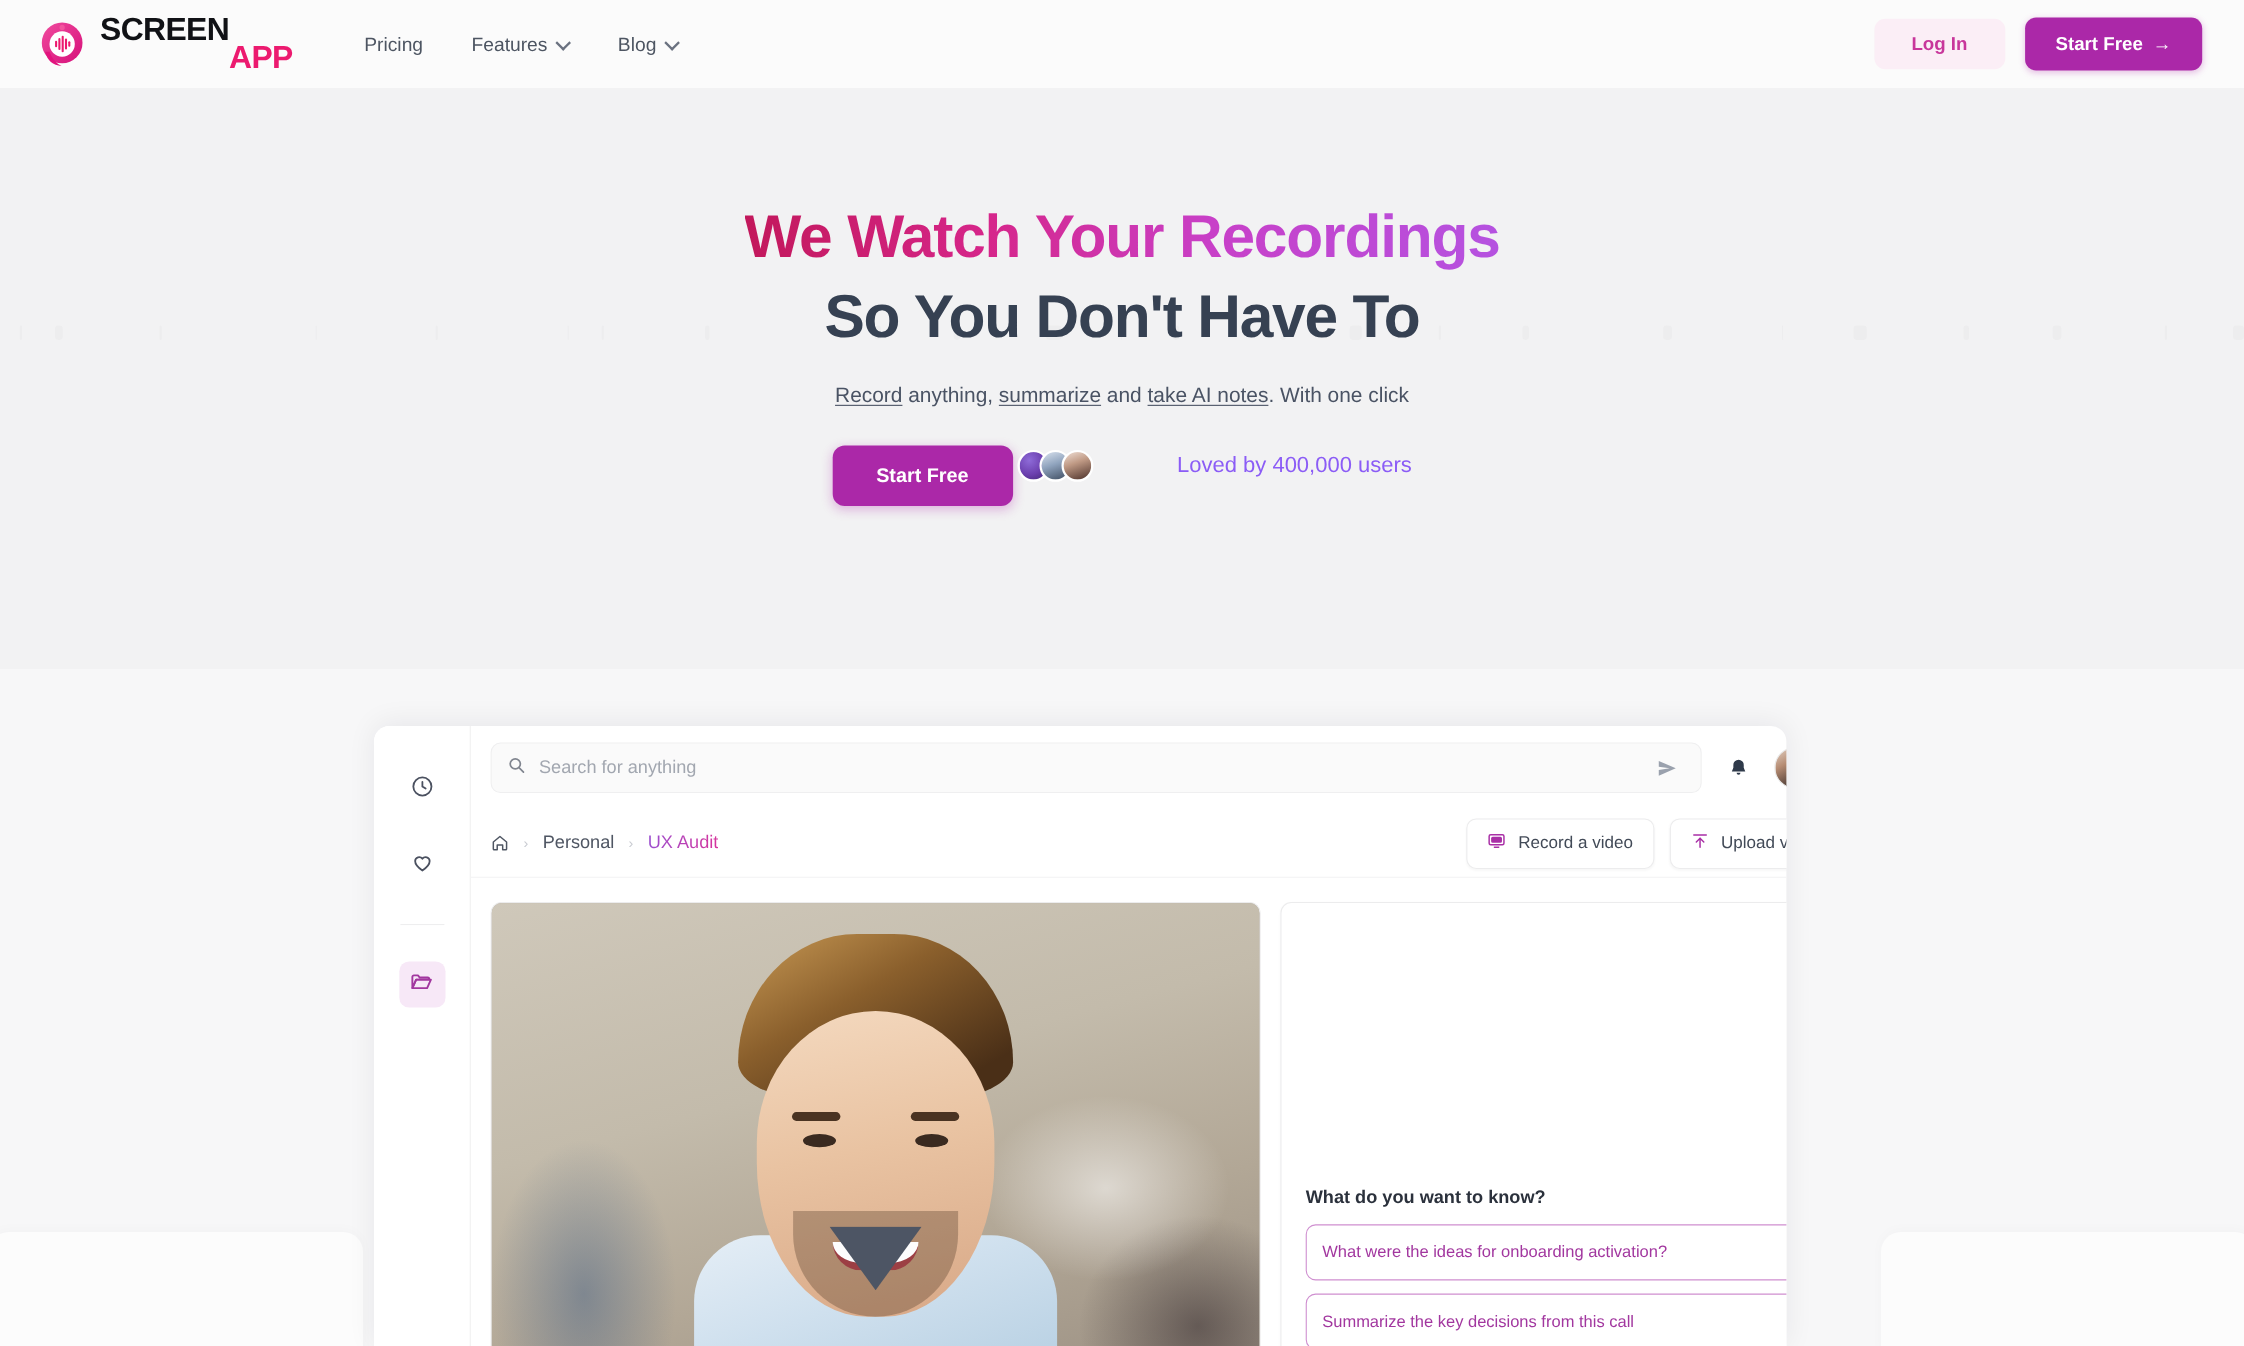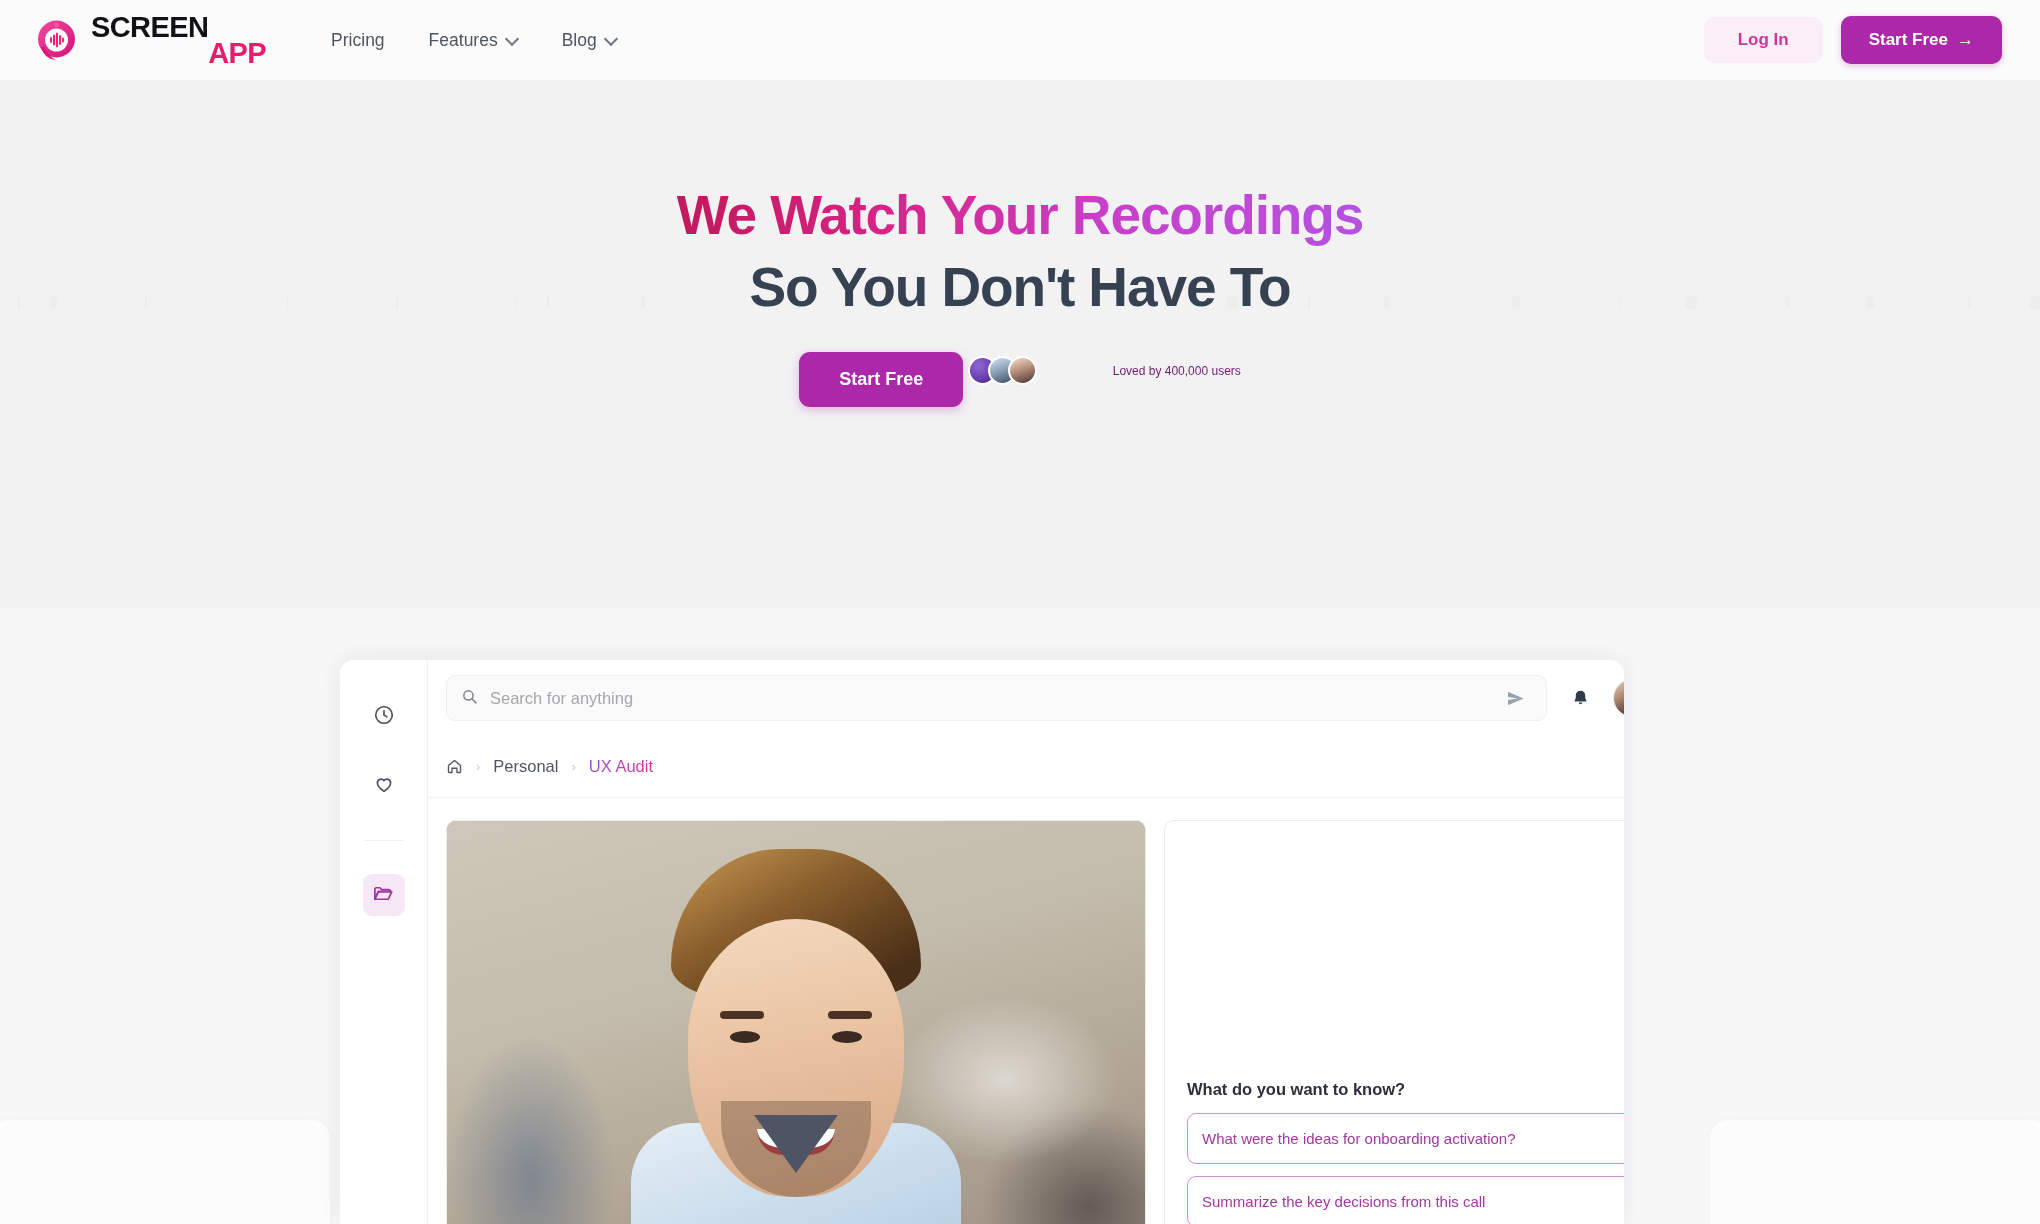--- a/index.html
+++ b/index.html
@@ -104,21 +104,21 @@
   }
   .avatars{display:flex;}
   .av{
     width:29px;height:29px;border-radius:50%;border:2.5px solid #fff;
     margin-left:-9px;background-size:cover;
   }
   .av:first-child{margin-left:0;}
   .av1{background:radial-gradient(circle at 35% 30%,#8e6bd8 0%,#6b3fae 55%,#3c2470 100%);}
   .av2{background:linear-gradient(160deg,#d9e2ee 0%,#8fa3bd 45%,#3c4a5e 100%);}
   .av3{background:linear-gradient(160deg,#f0dfd5 0%,#c09a85 40%,#4a2f28 100%);}
-  .social-text{font-size:12px;color:#701a75;margin-left:24px;}
+  .social-text{font-size:20px;color:#8b5cf6;margin-left:24px;}
 
   
   .lower{
     position:absolute;top:608px;left:0;width:2040px;height:616px;
     background:#f7f7f8;
   }
   .side-card{
     position:absolute;top:512px;
     background:#fcfcfc;border-radius:18px 18px 0 0;
     box-shadow:0 -1px 12px rgba(0,0,0,.025);
@@ -353,20 +353,21 @@
     <span class="mq" style="width:12px;margin-left:64px"></span>
     <span class="mq" style="width:86px;margin-left:30px"></span>
   </div>
 
   <div class="hero-inner">
     <h1 class="hero-h1">
       <span class="hero-line1">We Watch Your Recordings</span>
       <span class="hero-line2">So You Don't Have To</span>
     </h1>
 
+    <p class="hero-sub"><a href="#">Record</a><span> anything, </span><a href="#">summarize</a><span> and </span><a href="#">take AI notes</a><span>. With one click</span></p>
 
     <button class="btn-startfree-hero">Start Free</button>
 
     <div class="social">
       <div class="avatars">
         <span class="av av1"></span>
         <span class="av av2"></span>
         <span class="av av3"></span>
       </div>
       <span class="social-text">Loved by 400,000 users</span>
@@ -445,20 +446,42 @@
               <path d="M3.5 10.5L12 3.5l8.5 7v9a1 1 0 0 1-1 1h-4v-6h-7v6h-4a1 1 0 0 1-1-1z"></path>
             </svg>
           </span>
         </span>
         <span class="crumb-sep">›</span>
         <span class="crumb">Personal</span>
         <span class="crumb-sep">›</span>
         <span class="crumb-active">UX Audit</span>
       </div>
 
+      <div class="crumb-actions">
+        <button class="act-btn">
+          <span>
+            <svg width="17" height="17" viewBox="0 0 24 24" fill="none" stroke="#a92fa6" stroke-width="1.9" stroke-linejoin="round">
+              <rect x="2.5" y="4" width="19" height="13" rx="2"></rect>
+              <rect x="6" y="7.5" width="12" height="6" rx="1" fill="#a92fa6"></rect>
+              <path d="M8.5 20h7"></path>
+            </svg>
+          </span>
+          <span>Record a video</span>
+        </button>
+        <button class="act-btn">
+          <span>
+            <svg width="17" height="17" viewBox="0 0 24 24" fill="none" stroke="#a92fa6" stroke-width="1.9" stroke-linecap="round">
+              <path d="M4 4.5h16"></path>
+                <path d="M12 20V9"></path>
+                <path d="M7.2 13.4L12 8.6l4.8 4.8"></path>
+            </svg>
+          </span>
+          <span>Upload video</span>
+        </button>
+      </div>
     </div>
 
     <div class="mock-body">
 
       <div class="video-card">
         <div class="vid-bg"></div>
         <div class="vid-person">
           <div class="vid-shirt"></div>
           <div class="vid-neck"></div>
           <div class="vid-hair"></div>

